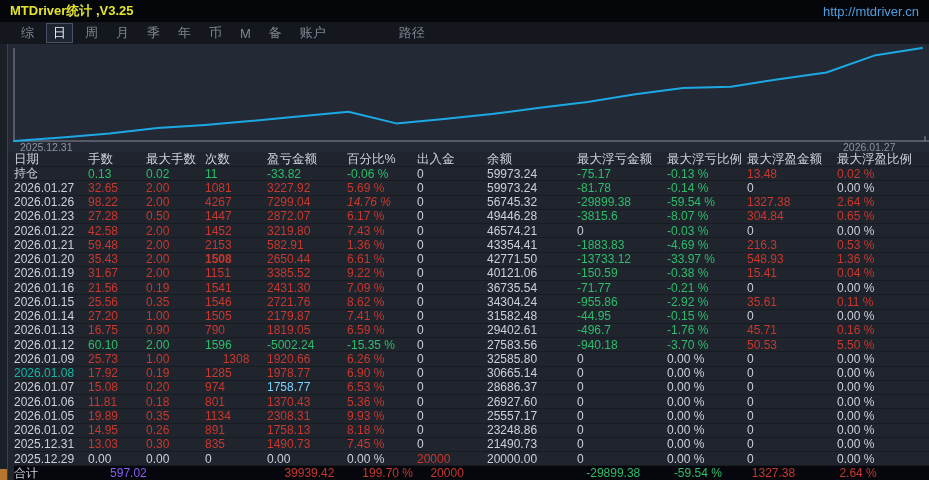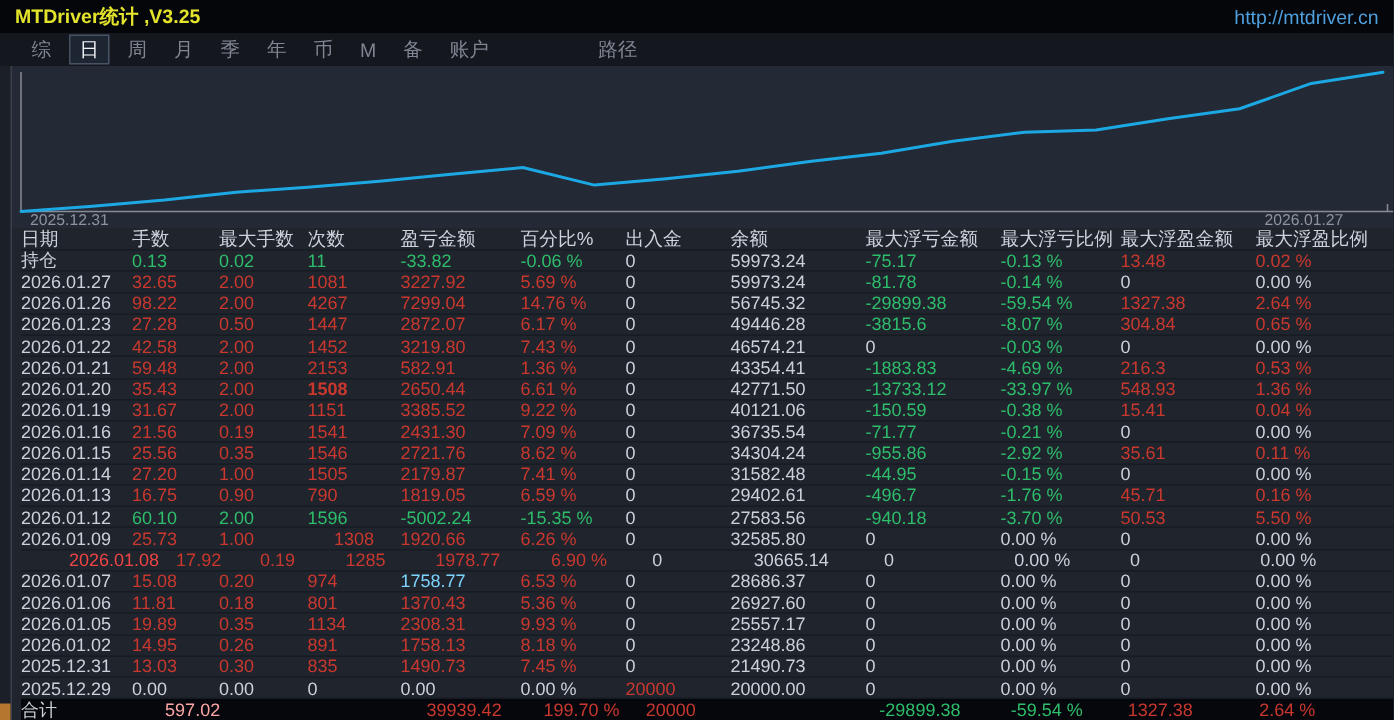--- a/index.html
+++ b/index.html
@@ -146,21 +146,21 @@
         <div class="cell c9" style="color: rgb(46, 189, 107);">-0.14 %</div>
         <div class="cell c10" style="color: rgb(204, 209, 217);">0</div>
         <div class="cell c11" style="color: rgb(204, 209, 217);">0.00 %</div>
       </div>
       <div class="trow">
         <div class="cell c0" style="color: rgb(204, 209, 217);">2026.01.26</div>
         <div class="cell c1" style="color: rgb(201, 56, 46);">98.22</div>
         <div class="cell c2" style="color: rgb(201, 56, 46);">2.00</div>
         <div class="cell c3" style="color: rgb(201, 56, 46);">4267</div>
         <div class="cell c4" style="color: rgb(201, 56, 46);">7299.04</div>
-        <div class="cell c5" style="color: rgb(201, 56, 46);">14.76 %</div>
+        <div class="cell c5" style="color: rgb(201, 56, 46); font-style: italic;">14.76 %</div>
         <div class="cell c6" style="color: rgb(204, 209, 217);">0</div>
         <div class="cell c7" style="color: rgb(204, 209, 217);">56745.32</div>
         <div class="cell c8" style="color: rgb(46, 189, 107);">-29899.38</div>
         <div class="cell c9" style="color: rgb(46, 189, 107);">-59.54 %</div>
         <div class="cell c10" style="color: rgb(201, 56, 46);">1327.38</div>
         <div class="cell c11" style="color: rgb(201, 56, 46);">2.64 %</div>
       </div>
       <div class="trow">
         <div class="cell c0" style="color: rgb(204, 209, 217);">2026.01.23</div>
         <div class="cell c1" style="color: rgb(201, 56, 46);">27.28</div>
@@ -309,21 +309,21 @@
         <div class="cell c4" style="color: rgb(201, 56, 46);">1920.66</div>
         <div class="cell c5" style="color: rgb(201, 56, 46);">6.26 %</div>
         <div class="cell c6" style="color: rgb(204, 209, 217);">0</div>
         <div class="cell c7" style="color: rgb(204, 209, 217);">32585.80</div>
         <div class="cell c8" style="color: rgb(204, 209, 217);">0</div>
         <div class="cell c9" style="color: rgb(204, 209, 217);">0.00 %</div>
         <div class="cell c10" style="color: rgb(204, 209, 217);">0</div>
         <div class="cell c11" style="color: rgb(204, 209, 217);">0.00 %</div>
       </div>
       <div class="trow">
-        <div class="cell c0" style="color: #ef4444; margin-left: 32px;">2026.01.08</div>
+        <div class="cell c0" style="color: #14b8a6;">2026.01.08</div>
         <div class="cell c1" style="color: rgb(201, 56, 46);">17.92</div>
         <div class="cell c2" style="color: rgb(201, 56, 46);">0.19</div>
         <div class="cell c3" style="color: rgb(201, 56, 46);">1285</div>
         <div class="cell c4" style="color: rgb(201, 56, 46);">1978.77</div>
         <div class="cell c5" style="color: rgb(201, 56, 46);">6.90 %</div>
         <div class="cell c6" style="color: rgb(204, 209, 217);">0</div>
         <div class="cell c7" style="color: rgb(204, 209, 217);">30665.14</div>
         <div class="cell c8" style="color: rgb(204, 209, 217);">0</div>
         <div class="cell c9" style="color: rgb(204, 209, 217);">0.00 %</div>
         <div class="cell c10" style="color: rgb(204, 209, 217);">0</div>
@@ -408,21 +408,21 @@
         <div class="cell c5" style="color: rgb(204, 209, 217);">0.00 %</div>
         <div class="cell c6" style="color: rgb(201, 56, 46);">20000</div>
         <div class="cell c7" style="color: rgb(204, 209, 217);">20000.00</div>
         <div class="cell c8" style="color: rgb(204, 209, 217);">0</div>
         <div class="cell c9" style="color: rgb(204, 209, 217);">0.00 %</div>
         <div class="cell c10" style="color: rgb(204, 209, 217);">0</div>
         <div class="cell c11" style="color: rgb(204, 209, 217);">0.00 %</div>
       </div>
       <div class="trow total">
         <div class="cell c0" style="color: rgb(204, 209, 217);">合计</div>
-        <div class="cell c1" style="color: #fca5a5; margin-left: 24px;">597.02</div>
+        <div class="cell c1" style="color: #8b5cf6; margin-left: 24px;">597.02</div>
         <div class="cell c2" style="color: rgb(204, 209, 217);"></div>
         <div class="cell c3" style="color: rgb(204, 209, 217);"></div>
         <div class="cell c4" style="color: rgb(201, 56, 46);">39939.42</div>
         <div class="cell c5" style="color: rgb(201, 56, 46);">199.70 %</div>
         <div class="cell c6" style="color: rgb(201, 56, 46);">20000</div>
         <div class="cell c7" style="color: rgb(204, 209, 217);"></div>
         <div class="cell c8" style="color: rgb(46, 189, 107);">-29899.38</div>
         <div class="cell c9" style="color: rgb(46, 189, 107);">-59.54 %</div>
         <div class="cell c10" style="color: rgb(201, 56, 46);">1327.38</div>
         <div class="cell c11" style="color: rgb(201, 56, 46);">2.64 %</div>

